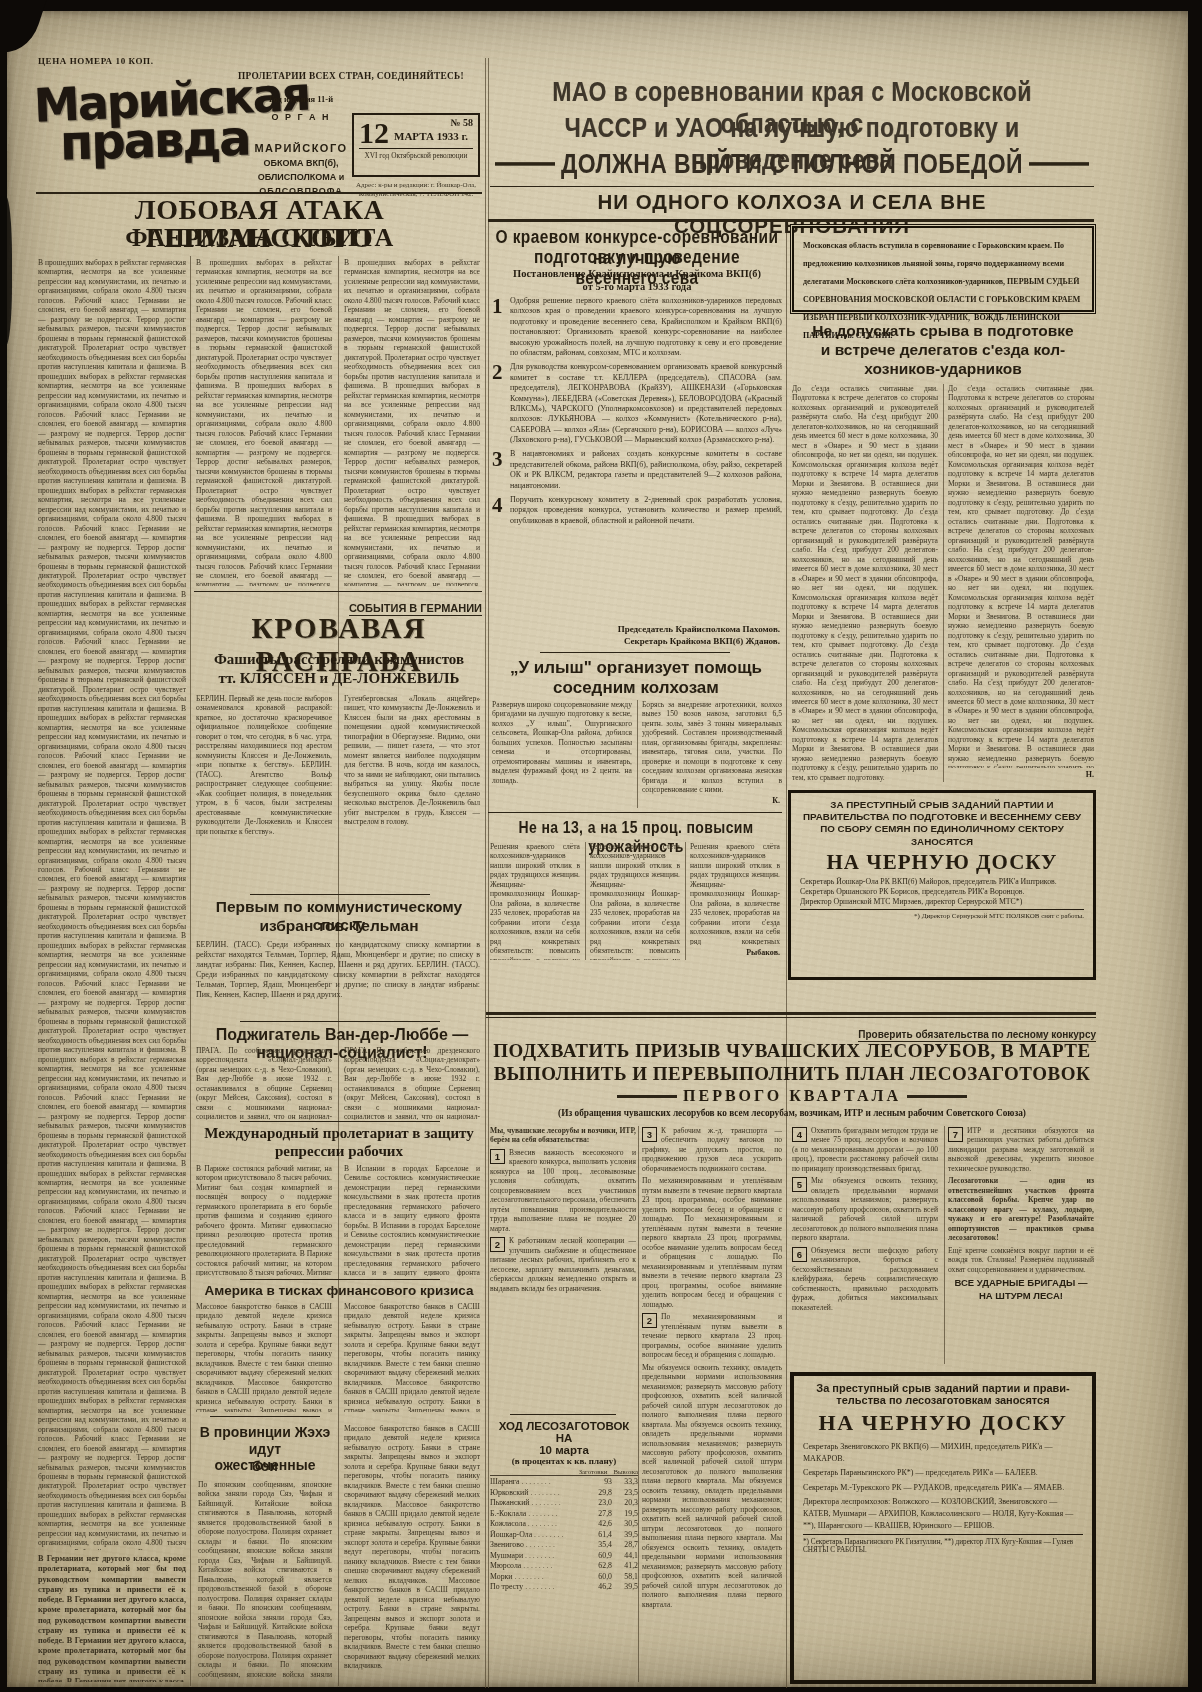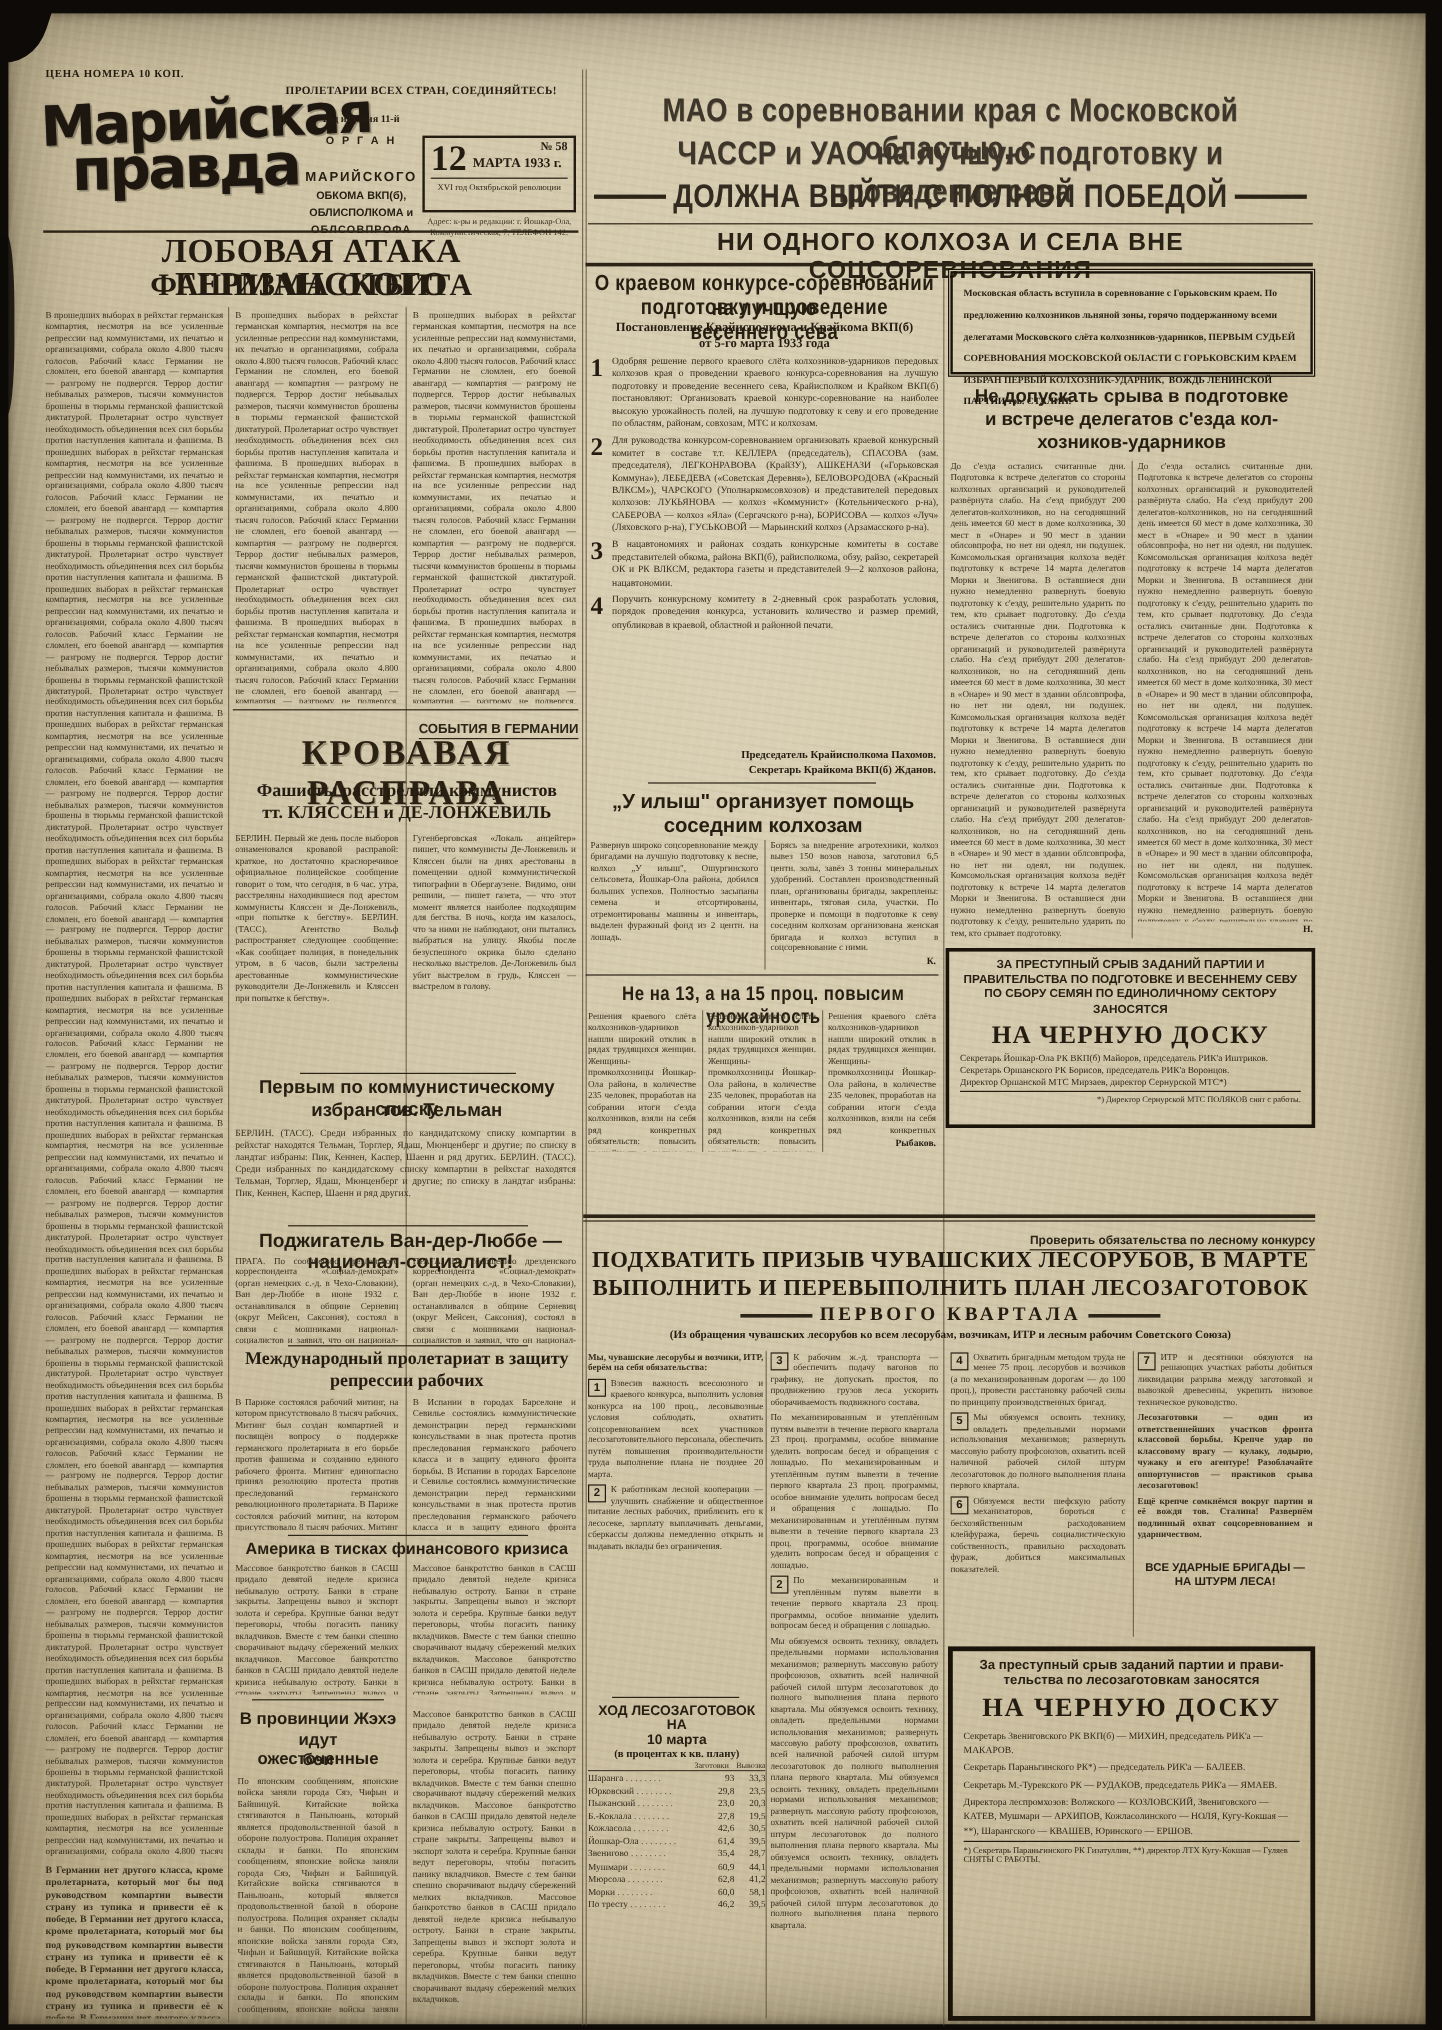--- a/index.html
+++ b/index.html
@@ -191,21 +191,21 @@
   </div>
 
   <div class="abs ctr hsans" style="left:790px;top:322px;width:306px;font-size:15.5px;">Не допускать срыва в подготовке</div>
   <div class="abs ctr hsans" style="left:790px;top:341px;width:306px;font-size:15.5px;">и встрече делегатов с'езда кол-</div>
   <div class="abs ctr hsans" style="left:790px;top:360px;width:306px;font-size:15.5px;">хозников-ударников</div>
   <div class="abs bt" style="left:792px;top:384px;width:146px;height:398px;">До с'езда остались считанные дни. Подготовка к встрече делегатов со стороны колхозных организаций и руководителей развёрнута слабо. На с'езд прибудут 200 делегатов-колхозников, но на сегодняшний день имеется 60 мест в доме колхозника, 30 мест в «Онаре» и 90 мест в здании облсовпрофа, но нет ни одеял, ни подушек. Комсомольская организация колхоза ведёт подготовку к встрече 14 марта делегатов Морки и Звенигова. В оставшиеся дни нужно немедленно развернуть боевую подготовку к с'езду, решительно ударить по тем, кто срывает подготовку. До с'езда остались считанные дни. Подготовка к встрече делегатов со стороны колхозных организаций и руководителей развёрнута слабо. На с'езд прибудут 200 делегатов-колхозников, но на сегодняшний день имеется 60 мест в доме колхозника, 30 мест в «Онаре» и 90 мест в здании облсовпрофа, но нет ни одеял, ни подушек. Комсомольская организация колхоза ведёт подготовку к встрече 14 марта делегатов Морки и Звенигова. В оставшиеся дни нужно немедленно развернуть боевую подготовку к с'езду, решительно ударить по тем, кто срывает подготовку. До с'езда остались считанные дни. Подготовка к встрече делегатов со стороны колхозных организаций и руководителей развёрнута слабо. На с'езд прибудут 200 делегатов-колхозников, но на сегодняшний день имеется 60 мест в доме колхозника, 30 мест в «Онаре» и 90 мест в здании облсовпрофа, но нет ни одеял, ни подушек. Комсомольская организация колхоза ведёт подготовку к встрече 14 марта делегатов Морки и Звенигова. В оставшиеся дни нужно немедленно развернуть боевую подготовку к с'езду, решительно ударить по тем, кто срывает подготовку.</div>
   <div class="abs bt" style="left:948px;top:384px;width:146px;height:384px;">До с'езда остались считанные дни. Подготовка к встрече делегатов со стороны колхозных организаций и руководителей развёрнута слабо. На с'езд прибудут 200 делегатов-колхозников, но на сегодняшний день имеется 60 мест в доме колхозника, 30 мест в «Онаре» и 90 мест в здании облсовпрофа, но нет ни одеял, ни подушек. Комсомольская организация колхоза ведёт подготовку к встрече 14 марта делегатов Морки и Звенигова. В оставшиеся дни нужно немедленно развернуть боевую подготовку к с'езду, решительно ударить по тем, кто срывает подготовку. До с'езда остались считанные дни. Подготовка к встрече делегатов со стороны колхозных организаций и руководителей развёрнута слабо. На с'езд прибудут 200 делегатов-колхозников, но на сегодняшний день имеется 60 мест в доме колхозника, 30 мест в «Онаре» и 90 мест в здании облсовпрофа, но нет ни одеял, ни подушек. Комсомольская организация колхоза ведёт подготовку к встрече 14 марта делегатов Морки и Звенигова. В оставшиеся дни нужно немедленно развернуть боевую подготовку к с'езду, решительно ударить по тем, кто срывает подготовку. До с'езда остались считанные дни. Подготовка к встрече делегатов со стороны колхозных организаций и руководителей развёрнута слабо. На с'езд прибудут 200 делегатов-колхозников, но на сегодняшний день имеется 60 мест в доме колхозника, 30 мест в «Онаре» и 90 мест в здании облсовпрофа, но нет ни одеял, ни подушек. Комсомольская организация колхоза ведёт подготовку к встрече 14 марта делегатов Морки и Звенигова. В оставшиеся дни нужно немедленно развернуть боевую подготовку к с'езду, решительно ударить по тем, кто срывает подготовку.</div>
   <div class="vr" style="left:943px;top:384px;height:398px;"></div>
   <div class="abs sig" style="left:948px;top:770px;width:146px;font-size:8px;">Н.</div>
 
-  <div class="bbox" style="left:788px;top:790px;width:308px;height:150px;">
+  <div class="bbox" style="left:788px;top:790px;width:308px;height:190px;">
     <div class="ctr hsans" style="font-size:9.8px;line-height:1.25;">ЗА ПРЕСТУПНЫЙ СРЫВ ЗАДАНИЙ ПАРТИИ И ПРАВИТЕЛЬСТВА ПО ПОДГОТОВКЕ И ВЕСЕННЕМУ СЕВУ ПО СБОРУ СЕМЯН ПО ЕДИНОЛИЧНОМУ СЕКТОРУ ЗАНОСЯТСЯ</div>
     <div class="ctr hserif" style="font-size:21px;letter-spacing:1px;margin:2px 0;">НА ЧЕРНУЮ ДОСКУ</div>
     <div style="font-size:7.8px;line-height:1.3;color:#30281a;">
       <div>Секретарь Йошкар-Ола РК ВКП(б) Майоров, председатель РИК'а Иштриков.</div>
       <div>Секретарь Оршанского РК Борисов, председатель РИК'а Воронцов.</div>
       <div>Директор Оршанской МТС Мирзаев, директор Сернурской МТС*)</div>
     </div>
     <div style="font-size:7px;text-align:right;margin-top:2px;border-top:1px solid #241c10;padding-top:2px;">*) Директор Сернурской МТС ПОЛЯКОВ снят с работы.</div>
   </div>
 
@@ -329,21 +329,21 @@
       <span>Обязуемся вести шефскую работу механизаторов, бороться с бесхозяйственным расходованием клейфуража, беречь социалистическую собственность, правильно расходовать фураж, добиться максимальных показателей.</span>
     </div>
   </div>
 
   <div class="abs" style="left:948px;top:1126px;width:146px;height:238px;overflow:hidden;">
     <div class="bt" style="margin-bottom:3px;">
       <span class="bnum">7</span>
       <span>ИТР и десятники обязуются на решающих участках работы добиться ликвидации разрыва между заготовкой и вывозкой древесины, укрепить низовое техническое руководство.</span>
     </div>
     <div class="bt" style="font-weight:700;margin-bottom:3px;">Лесозаготовки — один из ответственнейших участков фронта классовой борьбы. Крепче удар по классовому врагу — кулаку, лодырю, чужаку и его агентуре! Разоблачайте оппортунистов — практиков срыва лесозаготовок!</div>
-    <div class="bt" style="font-weight:700;margin-bottom:17px;">Ещё крепче сомкнёмся вокруг партии и её вождя тов. Сталина! Развернём подлинный охват соцсоревнованием и ударничеством.</div>
+    <div class="bt" style="font-weight:400;margin-bottom:3px;">Ещё крепче сомкнёмся вокруг партии и её вождя тов. Сталина! Развернём подлинный охват соцсоревнованием и ударничеством.</div>
     <div class="bt ctr hsans" style="font-size:9.5px;line-height:1.3;">ВСЕ УДАРНЫЕ БРИГАДЫ — НА ШТУРМ ЛЕСА!</div>
   </div>
   <div class="vr" style="left:944px;top:1126px;height:238px;"></div>
 
   <div class="bbox" style="left:790px;top:1372px;width:306px;height:312px;border-width:4px;">
     <div class="ctr hsans" style="font-size:11px;">За преступный срыв заданий партии и прави-</div>
     <div class="ctr hsans" style="font-size:11px;">тельства по лесозаготовкам заносятся</div>
     <div class="ctr hserif" style="font-size:22px;letter-spacing:1.5px;margin:4px 0 5px;">НА ЧЕРНУЮ ДОСКУ</div>
     <div style="font-size:8px;line-height:1.45;color:#2e2616;">
       <div style="margin-bottom:3px;">Секретарь Звениговского РК ВКП(б) — МИХИН, председатель РИК'а — МАКАРОВ.</div>

